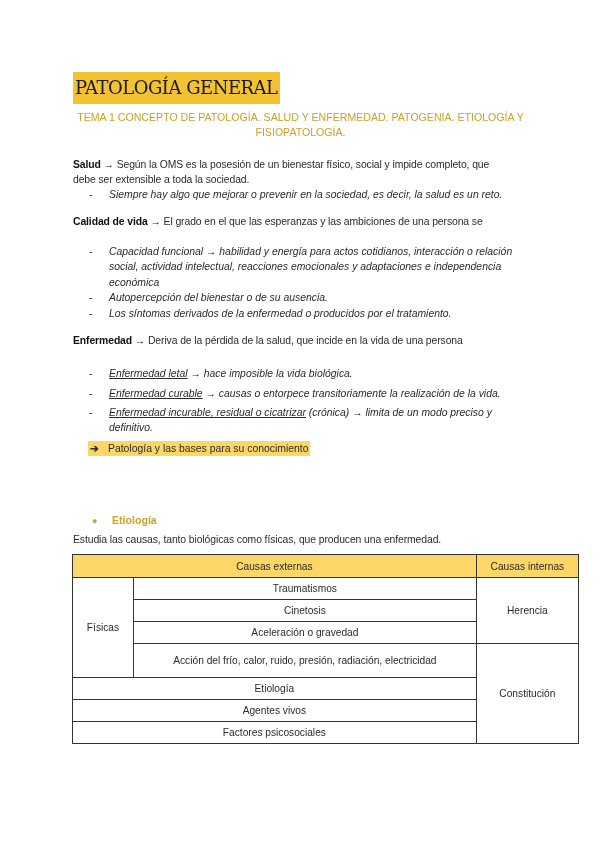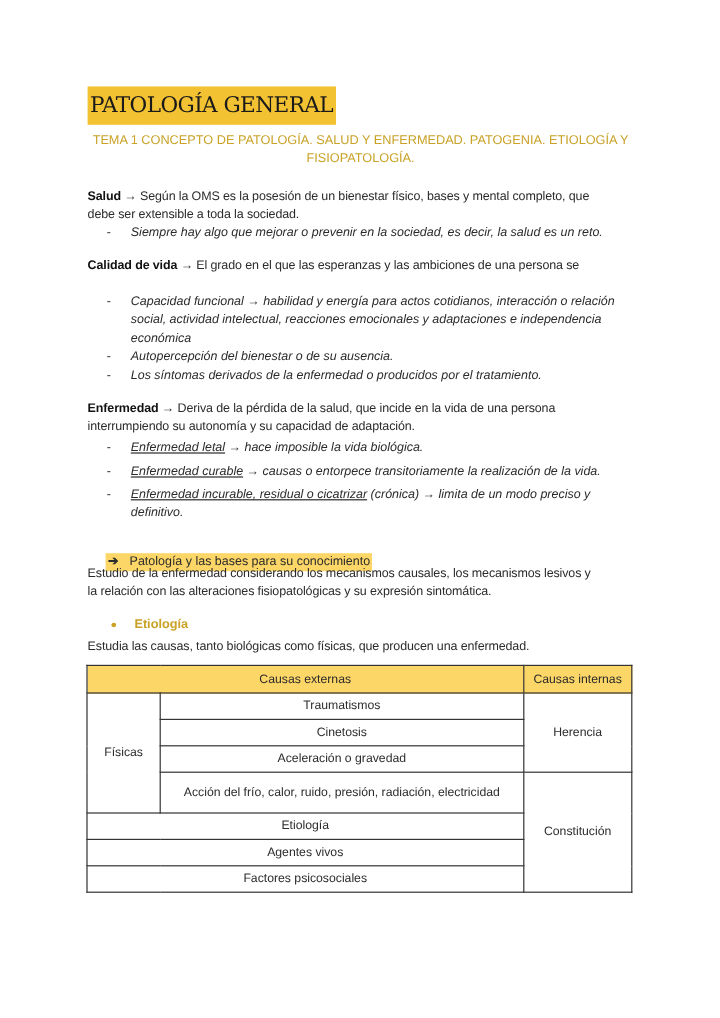--- a/index.html
+++ b/index.html
@@ -9,43 +9,43 @@
     .title { display: inline-block; background: #f3c232; font-family: "DejaVu Serif", serif;
       font-size: 18px; line-height: 32px; padding: 0 2px; color: #1a1a1a; letter-spacing: -0.5px; }
     .subtitle { position: absolute; left: 73px; top: 110px; width: 455px; text-align: center;
       color: #c9a227; font-size: 10.6px; line-height: 15px; }
     .p { position: absolute; left: 73px; width: 460px; font-size: 10.4px; line-height: 15.4px; letter-spacing: -0.1px; }
     .p b { font-weight: bold; color: #111; }
     .li { position: absolute; left: 89px; width: 445px; font-size: 10.4px; line-height: 15.4px; }
     .li .dash { position: absolute; left: 0; top: 0; }
     .li .txt { position: absolute; left: 20px; width: 420px; font-style: italic; }
     .u { text-decoration: underline; }
-    .hl-wrap { position: absolute; left: 88px; top: 458px; }
+    .hl-wrap { position: absolute; left: 88px; top: 438px; }
     .hl { display: inline-block; background: #fcd666; font-size: 10.4px; line-height: 15px; padding: 0 2px; }
     .hl .arrow { display: inline-block; width: 18px; font-weight: bold; }
     .bullet-head { position: absolute; left: 92px; top: 513px; font-size: 10.6px; line-height: 15px;
       color: #c9a227; font-weight: bold; }
     .bullet-head .dot { display: inline-block; width: 20px; font-size: 9px; }
-    table { position: absolute; left: 72px; top: 554px; width: 455px; border-collapse: collapse;
+    table { position: absolute; left: 72px; top: 554px; width: 507px; border-collapse: collapse;
       font-size: 10.2px; color: #2b2b2b; }
     td, th { border: 1px solid #333; text-align: center; vertical-align: middle; padding: 0 3px; font-weight: normal; line-height: 13px; }
     th { background: #fcd666; height: 22px; }
     td.r { height: 21px; }
   </style>
 </head>
 <body>
 
 <div class="title-wrap">
   <span class="title">PATOLOGÍA GENERAL</span>
 </div>
 <div class="subtitle">TEMA 1 CONCEPTO DE PATOLOGÍA. SALUD Y ENFERMEDAD. PATOGENIA. ETIOLOGÍA Y FISIOPATOLOGÍA.</div>
 
 <div class="p" style="top:157px">
   <b>Salud</b>
-  <span>→ Según la OMS es la posesión de un bienestar físico, bases y mental completo, que</span><br>
+  <span>→ Según la OMS es la posesión de un bienestar físico, social y impide completo, que</span><br>
   <span>debe ser extensible a toda la sociedad.</span>
 </div>
 <div class="li" style="top:187px">
   <span class="dash">-</span>
   <span class="txt">Siempre hay algo que mejorar o prevenir en la sociedad, es decir, la salud es un reto.</span>
 </div>
 
 <div class="p" style="top:214px">
   <b>Calidad de vida</b>
   <span>→ El grado en el que las esperanzas y las ambiciones de una persona se</span><br>
@@ -59,21 +59,20 @@
   <span class="txt">Autopercepción del bienestar o de su ausencia.</span>
 </div>
 <div class="li" style="top:306px">
   <span class="dash">-</span>
   <span class="txt">Los síntomas derivados de la enfermedad o producidos por el tratamiento.</span>
 </div>
 
 <div class="p" style="top:333px">
   <b>Enfermedad</b>
   <span>→ Deriva de la pérdida de la salud, que incide en la vida de una persona</span><br>
-  <span>interrumpiendo su autonomía y su capacidad de adaptación.</span>
 </div>
 <div class="li" style="top:366px">
   <span class="dash">-</span>
   <span class="txt"><span class="u">Enfermedad letal</span><span> → hace imposible la vida biológica.</span></span>
 </div>
 <div class="li" style="top:386px">
   <span class="dash">-</span>
   <span class="txt"><span class="u">Enfermedad curable</span><span> → causas o entorpece transitoriamente la realización de la vida.</span></span>
 </div>
 <div class="li" style="top:405px">
@@ -81,22 +80,21 @@
   <span class="txt"><span class="u">Enfermedad incurable, residual o cicatrizar</span><span> (crónica) → limita de un modo preciso y definitivo.</span></span>
 </div>
 
 <div class="hl-wrap">
   <span class="hl">
     <span class="arrow">➔</span><span>Patología y las bases para su conocimiento</span>
   </span>
 </div>
 
 <div class="p" style="top:471px">
-  <span>Estudio de la enfermedad considerando los mecanismos causales, los mecanismos lesivos y</span><br>
-  <span>la relación con las alteraciones fisiopatológicas y su expresión sintomática.</span>
+  <br>
 </div>
 
 <div class="bullet-head">
   <span class="dot">●</span><span>Etiología</span>
 </div>
 <div class="p" style="top:532px">Estudia las causas, tanto biológicas como físicas, que producen una enfermedad.</div>
 
 <table>
   <tbody>
       <tr>

